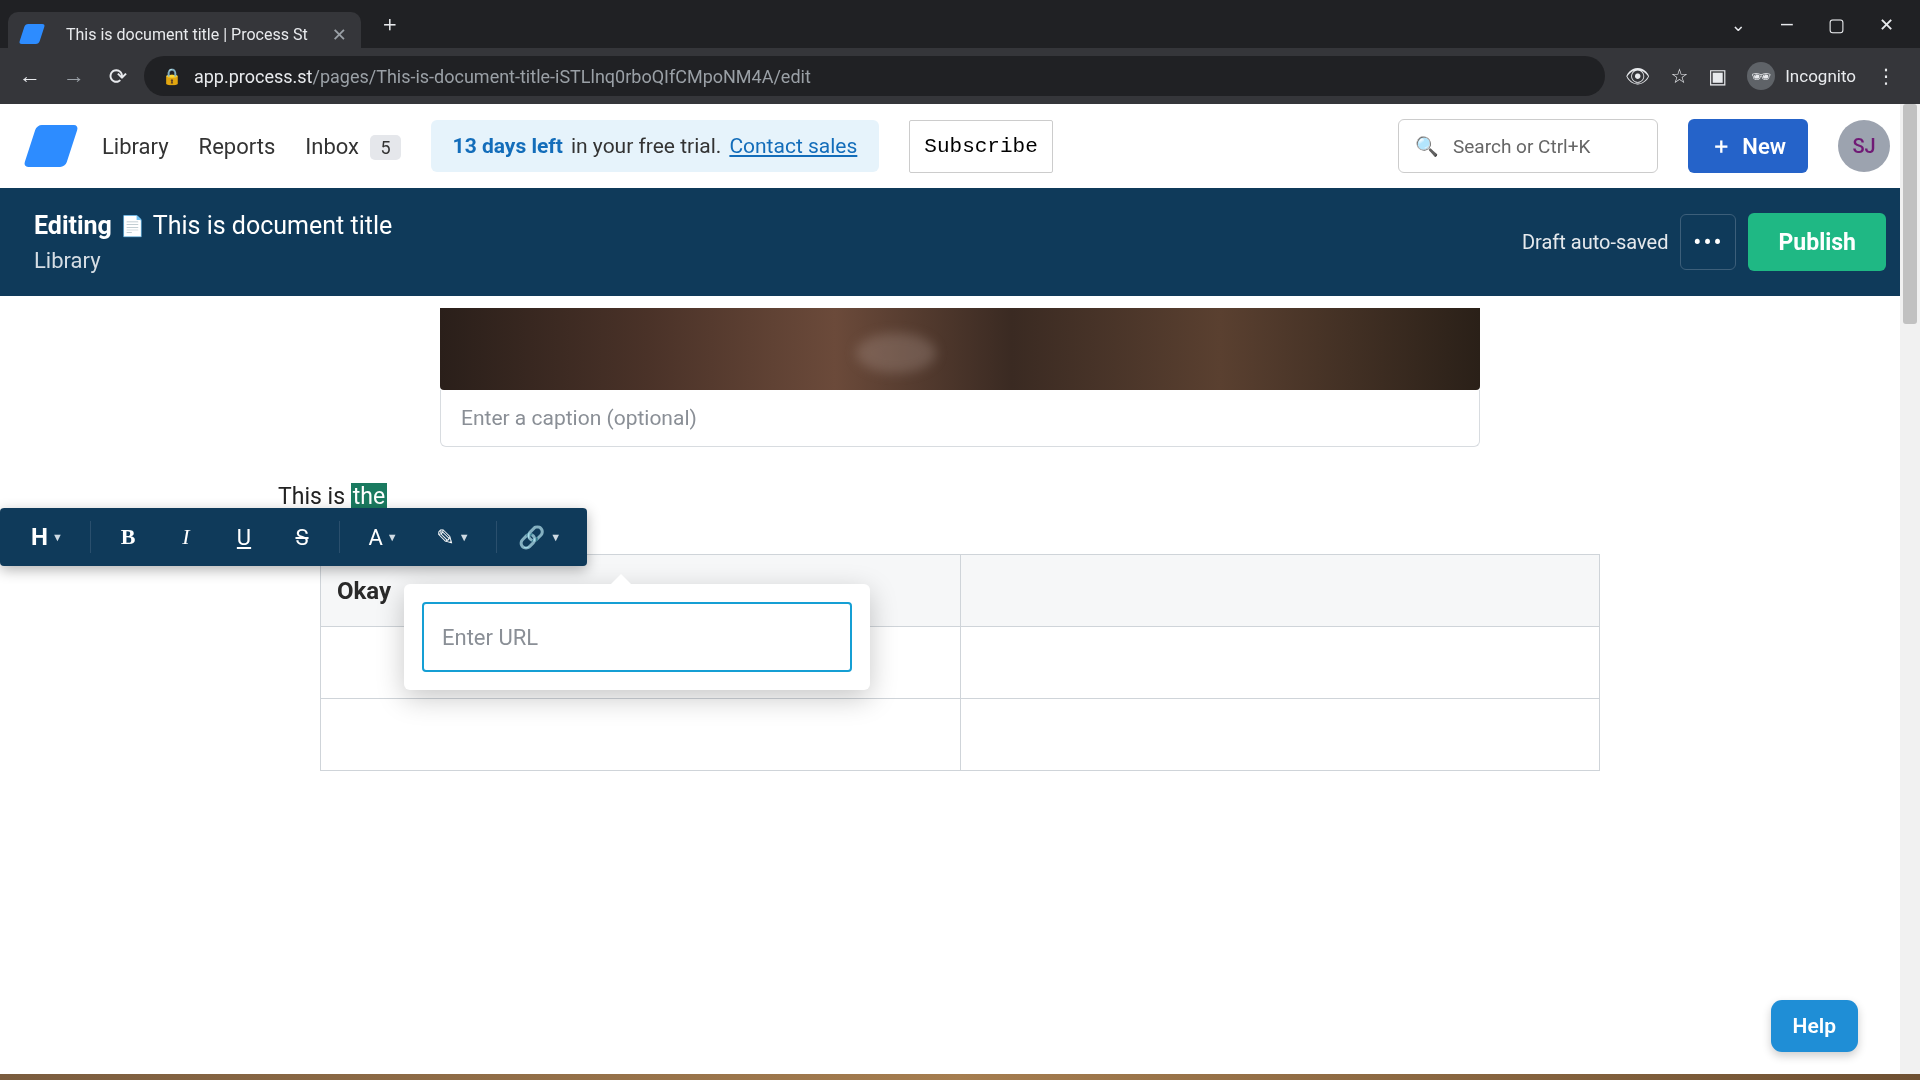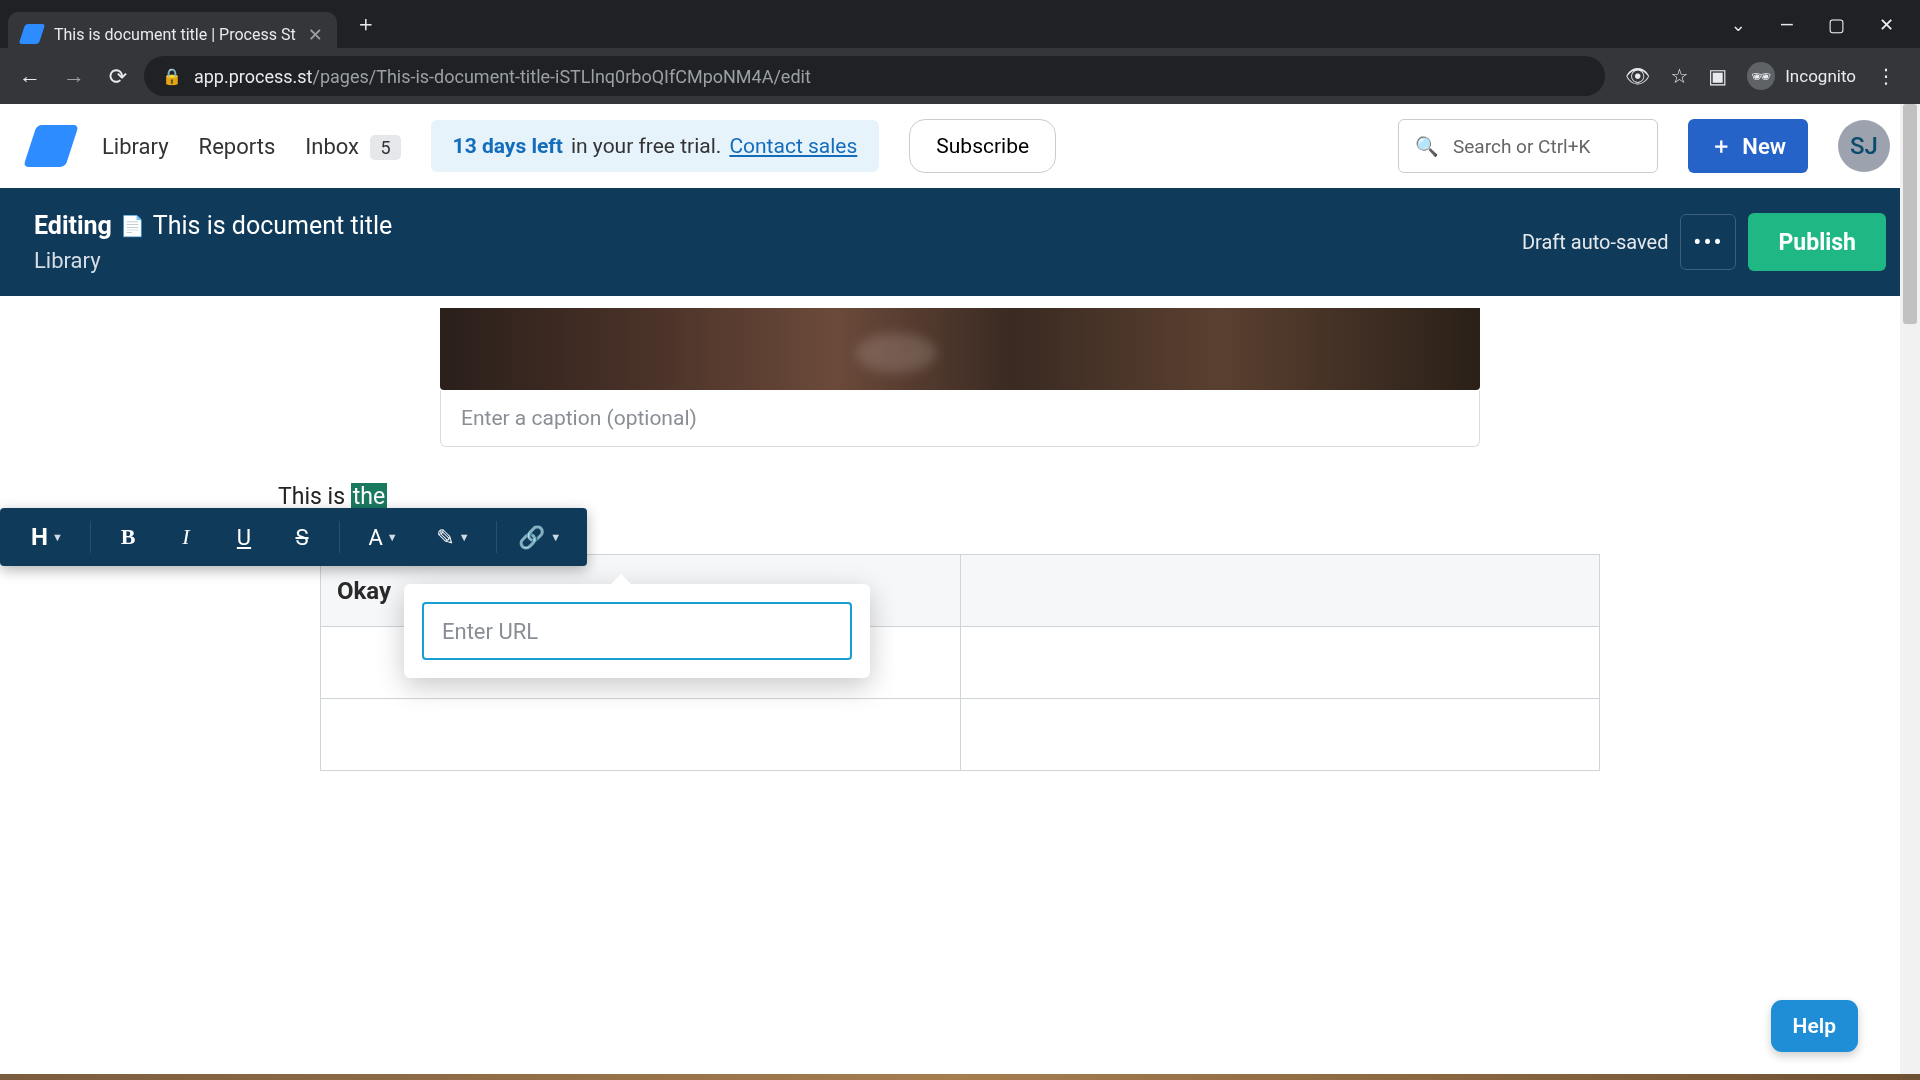--- a/index.html
+++ b/index.html
@@ -1,21 +1,21 @@
 <!DOCTYPE html>
 <html><head>
 <meta charset="utf-8">
 <style>
 * { margin: 0; padding: 0; box-sizing: border-box; font-family: -apple-system, BlinkMacSystemFont, "Segoe UI", Roboto, sans-serif; }
 body { background: #fff; width: 1920px; height: 1080px; overflow: hidden; position: relative; }
 
 
 .browser-chrome { background: #202124; color: #e8eaed; }
 .tab-bar { display: flex; align-items: center; height: 48px; padding: 0 8px; background: #202124; }
-.tab { display: flex; align-items: center; background: #35363a; border-radius: 10px 10px 0 0; height: 44px; padding: 0 14px; min-width: 320px; margin-top: 20px; gap: 12px; }
+.tab { display: flex; align-items: center; background: #35363a; border-radius: 10px 10px 0 0; height: 44px; padding: 0 14px; min-width: 320px; margin-top: 20px; gap: 24px; }
 .tab-favicon { width: 20px; height: 20px; background: #2d8cff; transform: skewX(-18deg); border-radius: 3px; }
 .tab-title { color: #e8eaed; font-size: 16px; flex: 1; white-space: nowrap; overflow: hidden; text-overflow: ellipsis; }
 .tab-close { color: #9aa0a6; font-size: 18px; cursor: pointer; }
 .new-tab { color: #e8eaed; font-size: 22px; margin-left: 18px; cursor: pointer; }
 .window-controls { margin-left: auto; display: flex; gap: 34px; padding-right: 18px; }
 .window-controls span { color: #e8eaed; font-size: 18px; cursor: pointer; }
 
 .addr-bar { display: flex; align-items: center; height: 56px; padding: 0 12px; background: #35363a; gap: 8px; }
 .nav-btn { width: 36px; height: 36px; display: flex; align-items: center; justify-content: center; color: #9aa0a6; font-size: 22px; cursor: pointer; border-radius: 50%; }
 .nav-btn.enabled { color: #e8eaed; }
@@ -36,24 +36,24 @@
 
 
 .app-header { display: flex; align-items: center; height: 84px; padding: 0 30px; gap: 30px; }
 .app-logo { width: 42px; height: 42px; background: #2d8cff; transform: skewX(-18deg); border-radius: 5px; }
 .nav-link { font-size: 22px; color: #333; cursor: pointer; }
 .inbox-badge { background: #e5e7eb; border-radius: 5px; padding: 2px 10px; font-size: 18px; margin-left: 6px; }
 .trial-banner { background: #e6f3fb; border-radius: 6px; padding: 14px 22px; display: flex; align-items: center; gap: 8px; font-size: 21px; text-align: center; }
 .trial-days { color: #136dba; font-weight: 700; }
 .trial-rest { color: #333; }
 .contact-link { color: #136dba; text-decoration: underline; cursor: pointer; }
-.subscribe-btn { border: 1px solid #ccc; background: #fff; border-radius: 16px; padding: 14px 26px; font-size: 21px; cursor: pointer; }
+.subscribe-btn { border: 1px solid #ccc; background: #fff; border-radius: 2px; padding: 14px 14px; font-size: 21px; cursor: pointer; font-family: Liberation Mono, monospace; }
 .search-box { border: 1px solid #ccc; border-radius: 6px; display: flex; align-items: center; padding: 0 16px; height: 54px; min-width: 260px; gap: 14px; color: #666; font-size: 19px; }
 .new-btn { background: #2563c9; color: #fff; border-radius: 6px; padding: 0 22px; height: 54px; display: flex; align-items: center; gap: 10px; font-size: 22px; font-weight: 600; cursor: pointer; }
-.avatar { width: 52px; height: 52px; border-radius: 50%; background: #9ca3af; color: #0c4a6e; display: flex; align-items: center; justify-content: center; font-size: 24px; font-weight: 500; }
+.avatar { width: 52px; height: 52px; border-radius: 50%; background: #9ca3af; color: #701a75; display: flex; align-items: center; justify-content: center; font-size: 20px; font-weight: 500; }
 
 
 .edit-bar { background: #0f3a5a; color: #fff; height: 108px; padding: 18px 34px; display: flex; align-items: center; }
 .edit-left { display: flex; flex-direction: column; gap: 8px; }
 .edit-title-row { display: flex; align-items: center; gap: 8px; font-size: 25px; }
 .edit-label { font-weight: 700; }
 .doc-icon { color: #26b47f; font-size: 20px; }
 .edit-breadcrumb { font-size: 22px; color: #d5dde4; }
 .edit-right { margin-left: auto; display: flex; align-items: center; gap: 12px; }
 .autosave { font-size: 20px; color: #e5e9ed; }
@@ -81,21 +81,21 @@
 .tb-strike { text-decoration: line-through; }
 .tb-h { font-weight: 700; font-size: 24px; }
 
 
 .text-line { margin: 36px 0 0 278px; font-size: 23px; color: #222; }
 .text-line .sel { background: #1a7a60; color: #fff; padding: 0 2px; }
 
 
 .url-popover { position: absolute; left: 404px; top: 276px; background: #fff; border-radius: 6px; box-shadow: 0 8px 28px rgba(0,0,0,0.22); padding: 18px; z-index: 50; }
 .url-popover::before { content:""; position:absolute; top:-10px; left: 205px; width:0; height:0; border-left: 12px solid transparent; border-right: 12px solid transparent; border-bottom: 12px solid #fff; }
-.url-input { width: 430px; height: 58px; border: 2px solid #159fd4; border-radius: 4px; padding: 4px 18px; font-size: 22px; outline: none; }
+.url-input { width: 430px; height: 70px; border: 2px solid #159fd4; border-radius: 4px; padding: 4px 18px; font-size: 22px; outline: none; }
 .url-input::placeholder { color: #8a8f96; }
 
 
 .doc-table { margin: 44px auto 0 auto; width: 1280px; border-collapse: collapse; border: 1px solid #cfd4d9; }
 .doc-table th, .doc-table td { border: 1px solid #cfd4d9; height: 72px; padding: 0 16px; text-align: left; font-size: 24px; font-weight: 700; color: #2a2a2a; width: 50%; }
 .doc-table td { font-weight: 400; }
 .doc-table thead th { background: #f6f7f8; }
 
 
 .help-btn { position: fixed; right: 62px; bottom: 28px; background: #1f8ed6; color: #fff; border-radius: 11px; padding: 14px 22px; font-size: 21px; font-weight: 600; cursor: pointer; box-shadow: 0 4px 10px rgba(0,0,0,0.2); }

